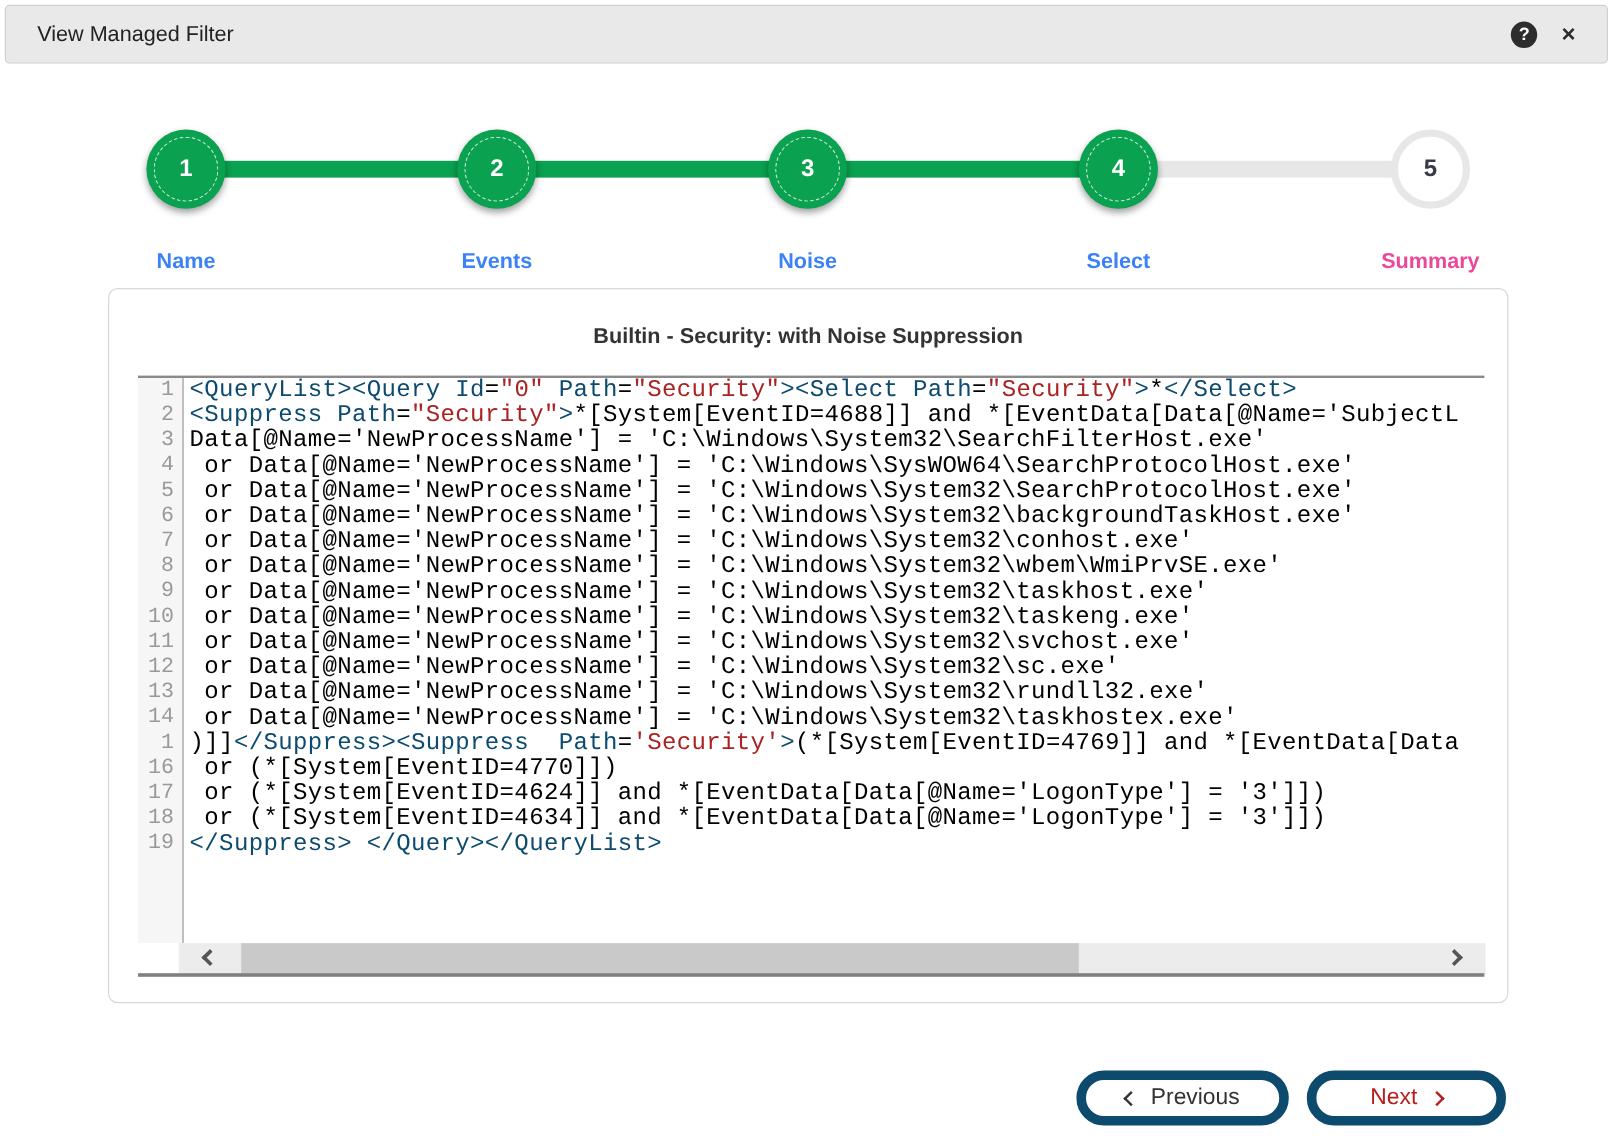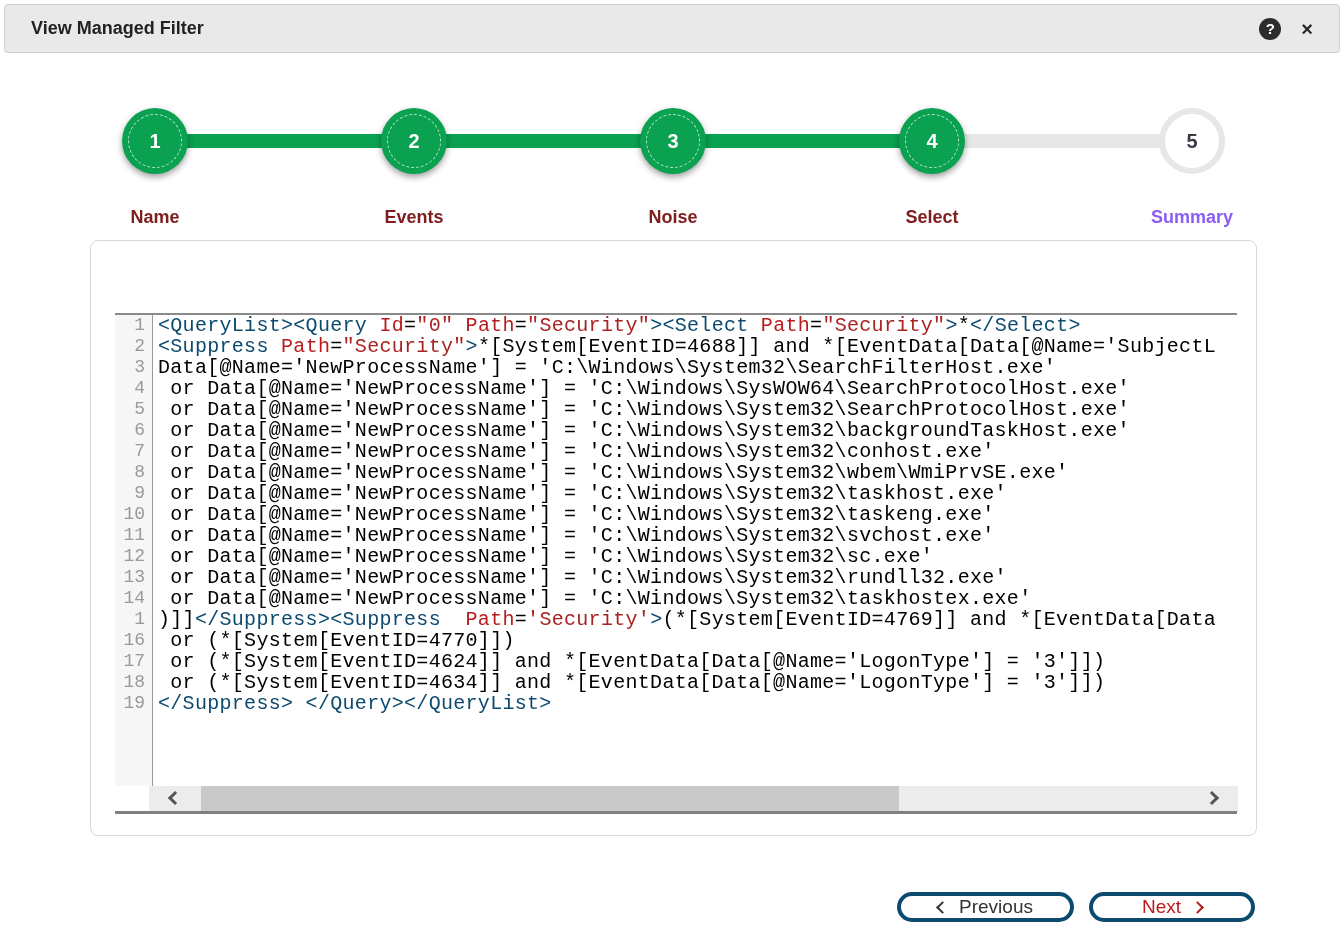--- a/index.html
+++ b/index.html
@@ -2,76 +2,76 @@
 <html><head>
 <meta charset="utf-8">
 <style>
   * { margin:0; padding:0; box-sizing:border-box; }
   html,body { width:1344px; height:951px; background:#fff; font-family:"Liberation Sans", sans-serif; overflow:hidden; position:relative; }
 
   
   .titlebar { position:absolute; left:4px; top:4px; width:1336px; height:49px;
     background:#e9e9e9; border:1px solid #cfcfcf; border-radius:4px;
     display:flex; align-items:center; }
-  .tb-title { margin-left:26px; font-size:18px; font-weight:bold; color:#222; }
+  .tb-title { margin-left:26px; font-size:18px; font-weight:normal; color:#222; }
   .tb-icons { margin-left:auto; margin-right:26px; display:flex; align-items:center; gap:20px; }
   .help-ic { width:22px; height:22px; border-radius:50%; background:#2d2d2d; color:#fff;
     font-weight:bold; font-size:15px; display:flex; align-items:center; justify-content:center; cursor:pointer; }
   .close-ic { font-size:20px; font-weight:bold; color:#2b2b2b; cursor:pointer; line-height:1; }
 
   
   .stepper { position:absolute; left:0; top:0; width:1344px; height:240px; }
   .connector { position:absolute; top:134px; height:14px; z-index:1; }
   .connector.done { background:#0aa150; }
   .connector.todo { background:#e7e7e7; }
   .step { position:absolute; top:108px; transform:translateX(-50%); text-align:center; z-index:2; width:140px; }
   .circle { width:66px; height:66px; border-radius:50%; margin:0 auto; position:relative;
     display:flex; align-items:center; justify-content:center; cursor:pointer; }
   .circle.done { background:#0aa150; box-shadow:0 3px 6px rgba(0,0,0,.38); }
   .circle.todo { background:#fff; border:6px solid #e7e7e7; box-shadow:none; }
   .ring { position:absolute; left:6px; top:6px; right:6px; bottom:6px;
     border:1px dashed rgba(255,255,255,.75); border-radius:50%; }
   .num { font-size:20px; font-weight:bold; color:#fff; position:relative; }
   .circle.todo .num { color:#363b46; }
   .slabel { margin-top:33px; font-size:18px; font-weight:bold; }
-  .slabel.done { color:#7f1d1d; }
-  .slabel.todo { color:#8b5cf6; }
+  .slabel.done { color:#3b82f6; }
+  .slabel.todo { color:#ec4899; }
 
   
   .panel { position:absolute; left:90px; top:240px; width:1167px; height:596px;
     background:#fff; border:1px solid #d8d8d8; border-radius:8px; }
   .panel-title { text-align:center; margin-top:29px; font-size:18px; font-weight:bold; color:#333; }
   .rule { position:absolute; left:24px; top:72px; width:1122px; height:2px; background:#8a8a8a; }
   .codewrap { position:absolute; left:24px; top:74px; width:1122px; height:471px;
     display:flex; overflow:hidden; background:#fff; }
   .gutter { width:38px; background:#f6f6f6; border-right:1px solid #9a9a9a;
     text-align:right; padding-right:7px;
     font-family:"Liberation Mono", monospace; font-size:18px; line-height:21px; color:#999; }
   .codecol { flex:1; padding-left:5px; overflow:hidden;
     font-family:"Liberation Mono", monospace; font-size:20px; line-height:21px;
     letter-spacing:0.3px; white-space:pre; color:#000; }
   .cline { height:21px; }
   .sx-t { color:#0c4a6e; }
-  .sx-a { color:#b91c1c; }
+  .sx-a { color:#0c4a6e; }
   .sx-v { color:#aa2222; }
   .sx-p { color:#000; }
 
   
   .hscroll { position:absolute; left:58px; top:545px; width:1089px; height:26px; background:#ececec; }
   .sb-btn { position:absolute; top:0; width:52px; height:26px; cursor:pointer; }
   .sb-btn.left { left:0; } .sb-btn.right { right:0; }
   .chev { position:absolute; top:7px; width:10px; height:10px;
     border-left:3px solid #555; border-bottom:3px solid #555; }
   .chev.l { left:21px; transform:rotate(45deg); }
   .chev.r { right:21px; transform:rotate(225deg); }
   .sb-thumb { position:absolute; left:52px; top:0; width:698px; height:26px; background:#c9c9c9; cursor:grab; }
   .bottomline { position:absolute; left:24px; top:570px; width:1122px; height:3px; background:#808080; }
 
   
-  .btn { position:absolute; height:30px; border-radius:23px; border:4px solid #0c4a6e;
+  .btn { position:absolute; height:46px; border-radius:23px; border:8px solid #0c4a6e;
     background:#fff; display:flex; align-items:center; justify-content:center;
     gap:12px; font-size:19px; cursor:pointer; }
   .btn-prev { left:897px; top:892px; width:177px; color:#333; }
   .btn-next { left:1089px; top:892px; width:166px; color:#b91c1c; }
   .bchev { width:9px; height:9px; border-left:2px solid currentColor; border-bottom:2px solid currentColor; }
   .bchev.l { transform:rotate(45deg); }
   .bchev.r { transform:rotate(225deg); }
 </style>
 </head>
 <body>
@@ -124,20 +124,21 @@
 
   <div class="step" style="left:1192px">
     <div class="circle todo">
       <span class="num">5</span>
     </div>
     <div class="slabel todo">Summary</div>
   </div>
 </div>
 
 <div class="panel">
+  <div class="panel-title">Builtin - Security: with Noise Suppression</div>
   <div class="rule"></div>
 
   <div class="codewrap">
     <div class="gutter">
         <div class="cline">1</div>
         <div class="cline">2</div>
         <div class="cline">3</div>
         <div class="cline">4</div>
         <div class="cline">5</div>
         <div class="cline">6</div>

